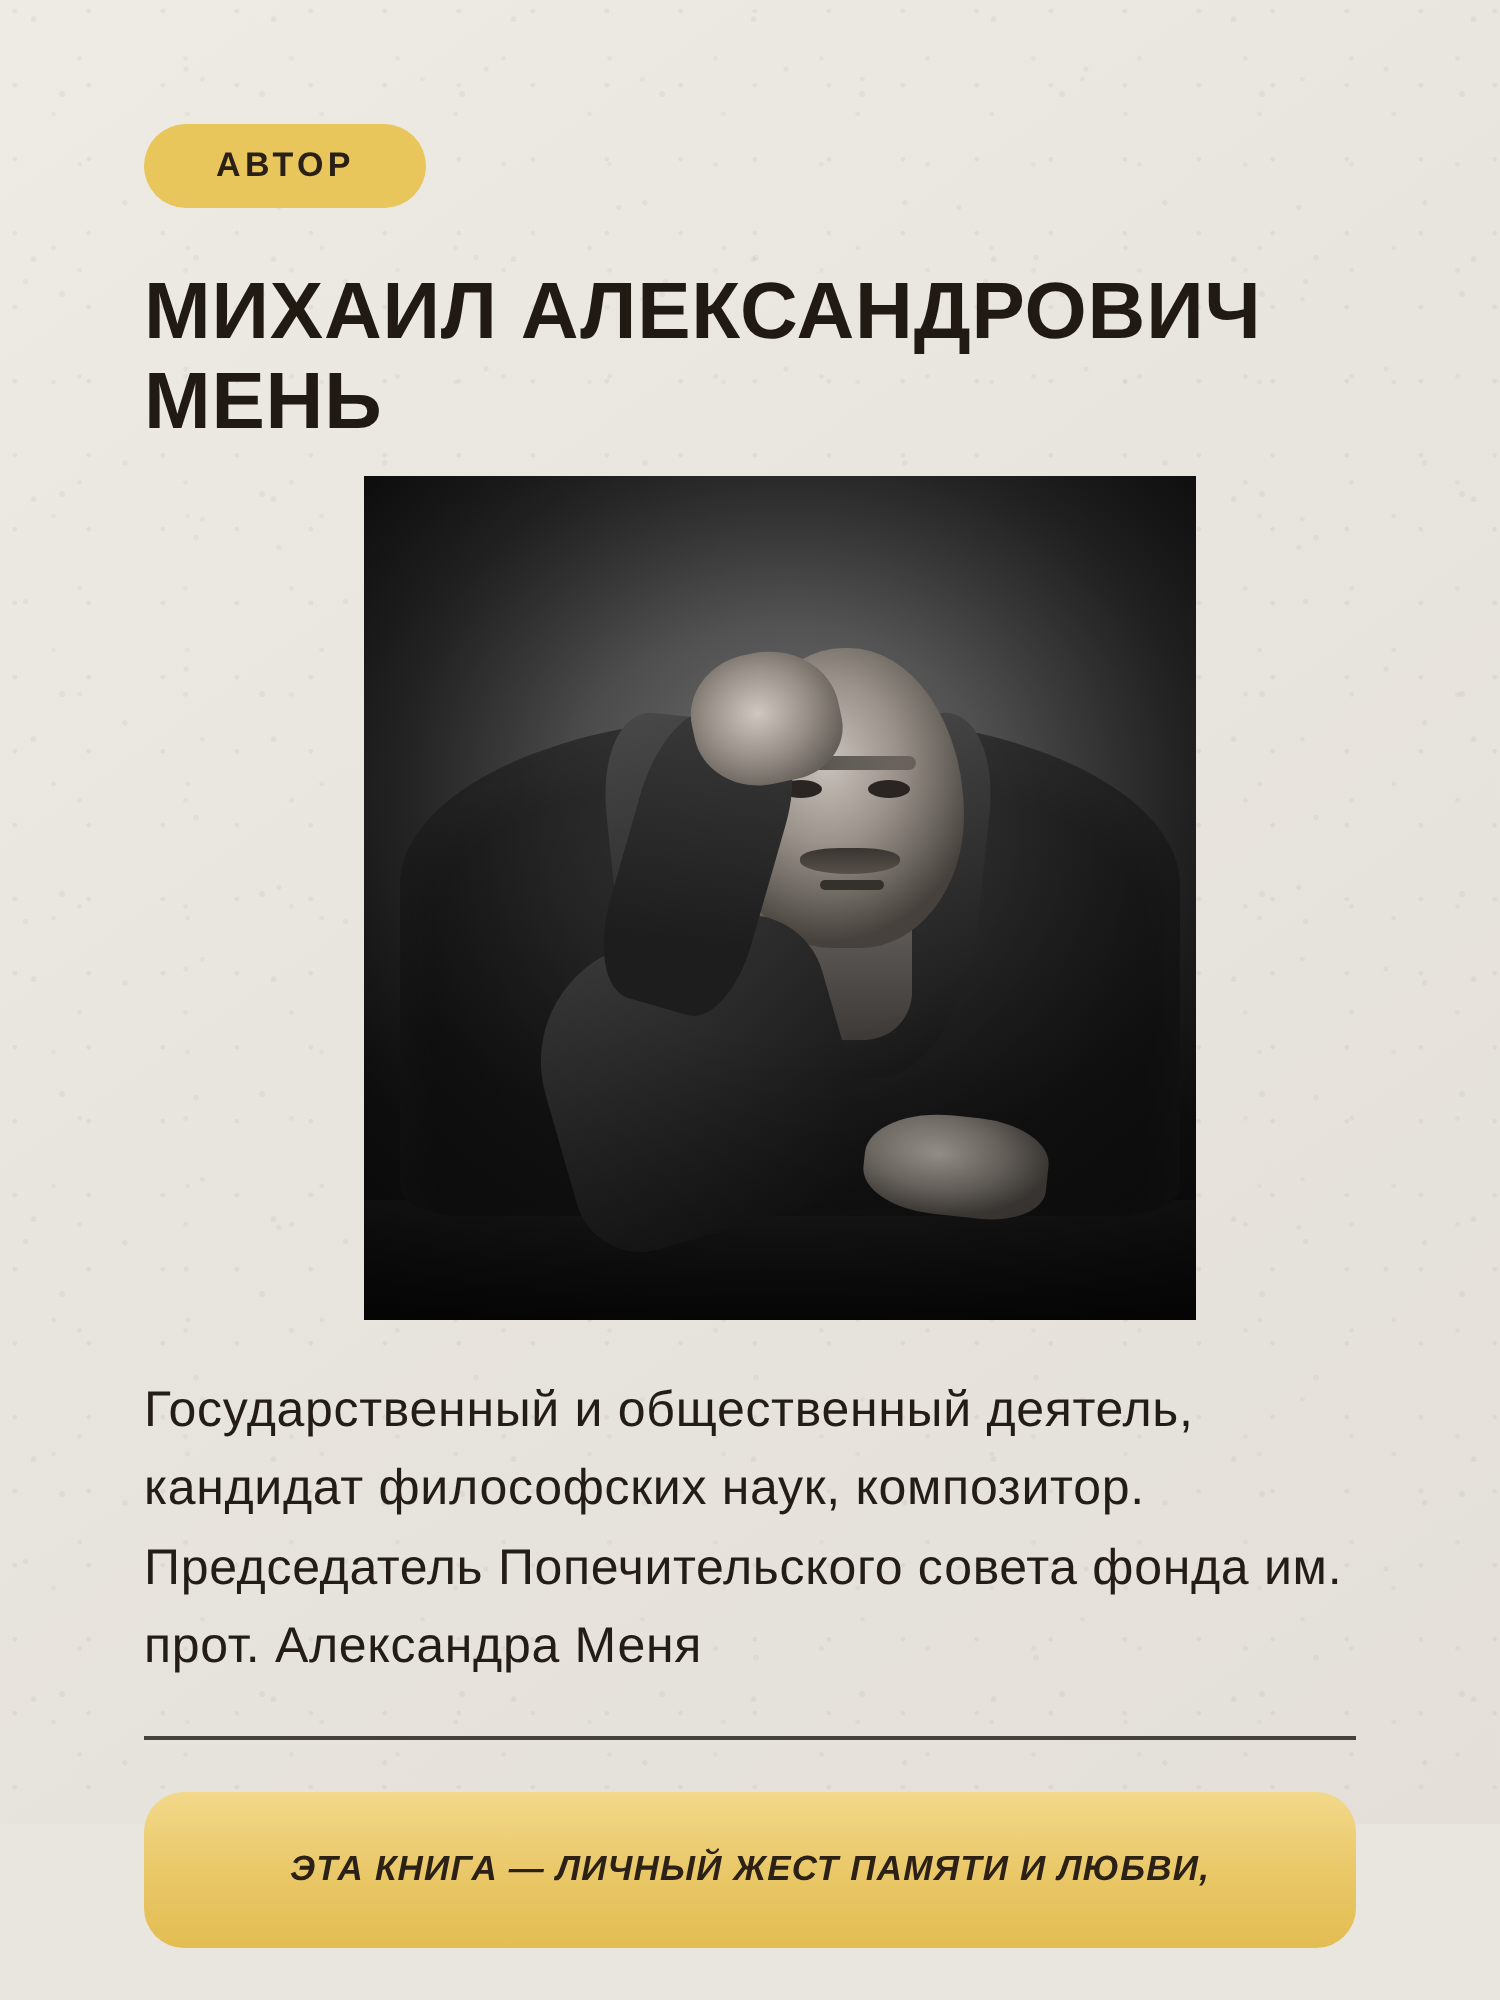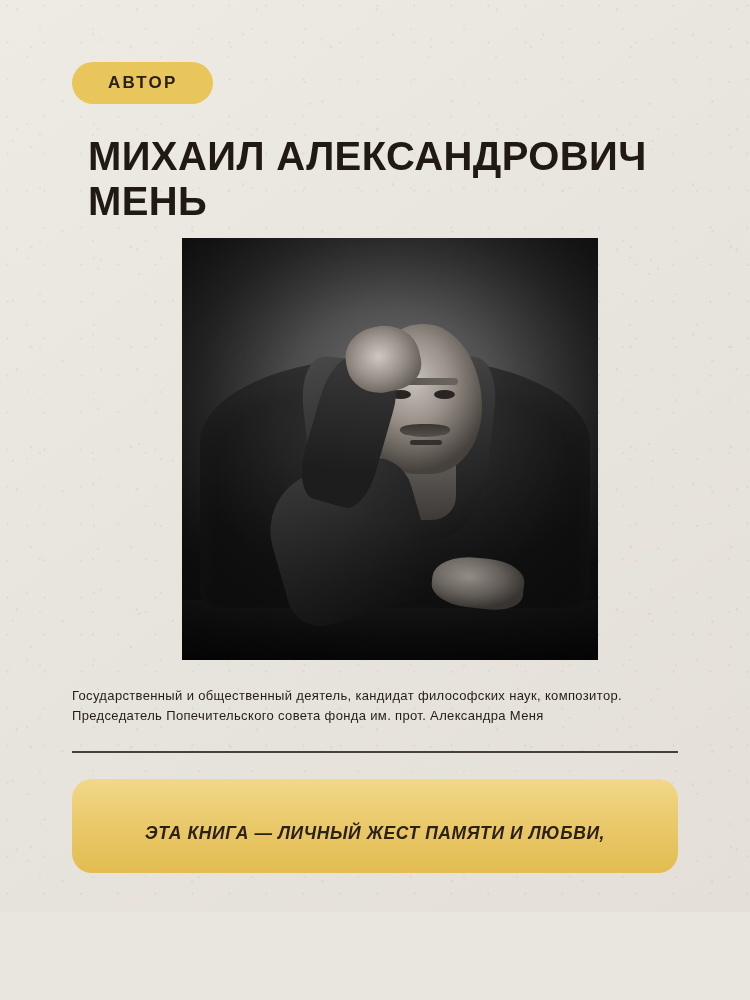--- a/index.html
+++ b/index.html
@@ -54,21 +54,21 @@
     color: #2a2016;
     font-size: 17px;
     font-weight: 700;
     letter-spacing: 2.2px;
     padding: 12px 36px 13px 36px;
     border-radius: 22px;
     line-height: 1;
   }
 
   .author-name {
-    margin: 30px 0 0 16px;
+    margin: 30px 0 0 0;
     color: #201a12;
     font-size: 40px;
     line-height: 1.12;
     font-weight: 700;
     letter-spacing: 0.4px;
     text-transform: uppercase;
     max-width: 620px;
   }
 
   .photo-wrap {
@@ -160,21 +160,21 @@
     transform: rotate(6deg);
   }
   .ph-vignette {
     position: absolute; inset: 0;
     background: radial-gradient(ellipse 78% 70% at 50% 42%, rgba(0,0,0,0) 35%, rgba(0,0,0,.55) 100%);
   }
 
   .bio {
     margin: 26px 0 16px 0;
     color: #241d16;
-    font-size: 13px;
+    font-size: 25px;
     line-height: 1.58;
     letter-spacing: 0.35px;
     max-width: 606px;
   }
 
   .divider {
     margin: 24px 0 0 0;
     height: 2px;
     background: #2a241c;
     opacity: .85;
@@ -188,21 +188,20 @@
     text-align: center;
   }
   .quote-line {
     color: #2b2116;
     font-size: 17.5px;
     font-weight: 700;
     font-style: italic;
     letter-spacing: 0.6px;
     line-height: 1.62;
     text-transform: uppercase;
-    margin-top: 16px;
   }
 </style>
 </head>
 <body>
 
 <div class="page">
   <div class="grain"></div>
 
   <div class="content">
 

